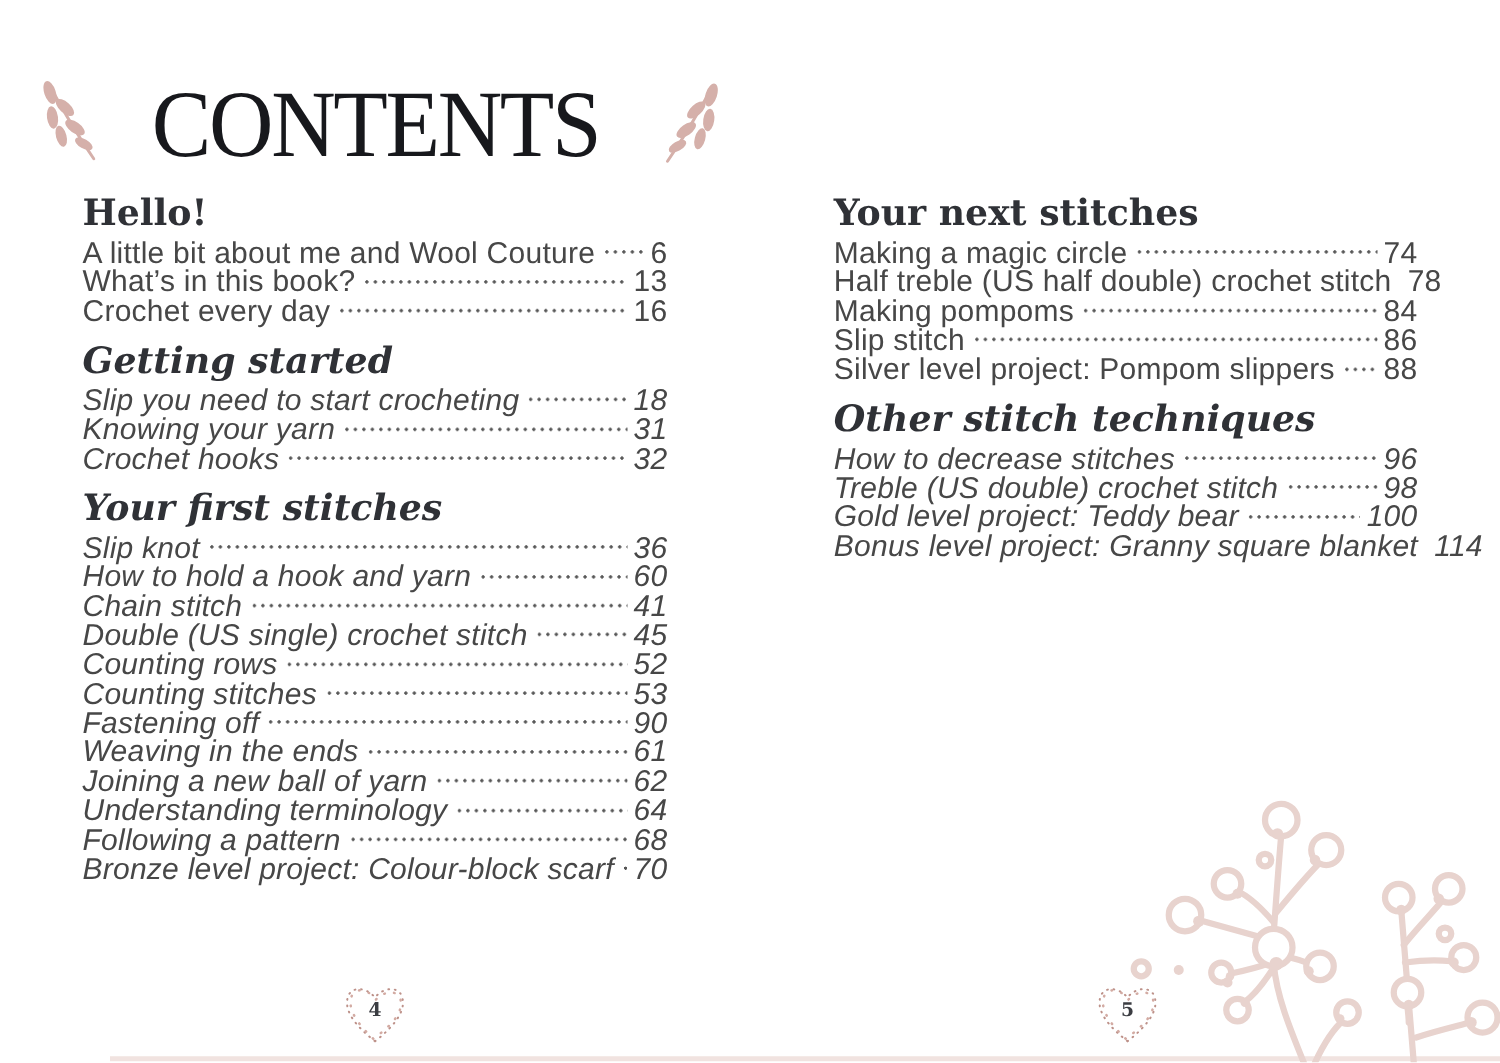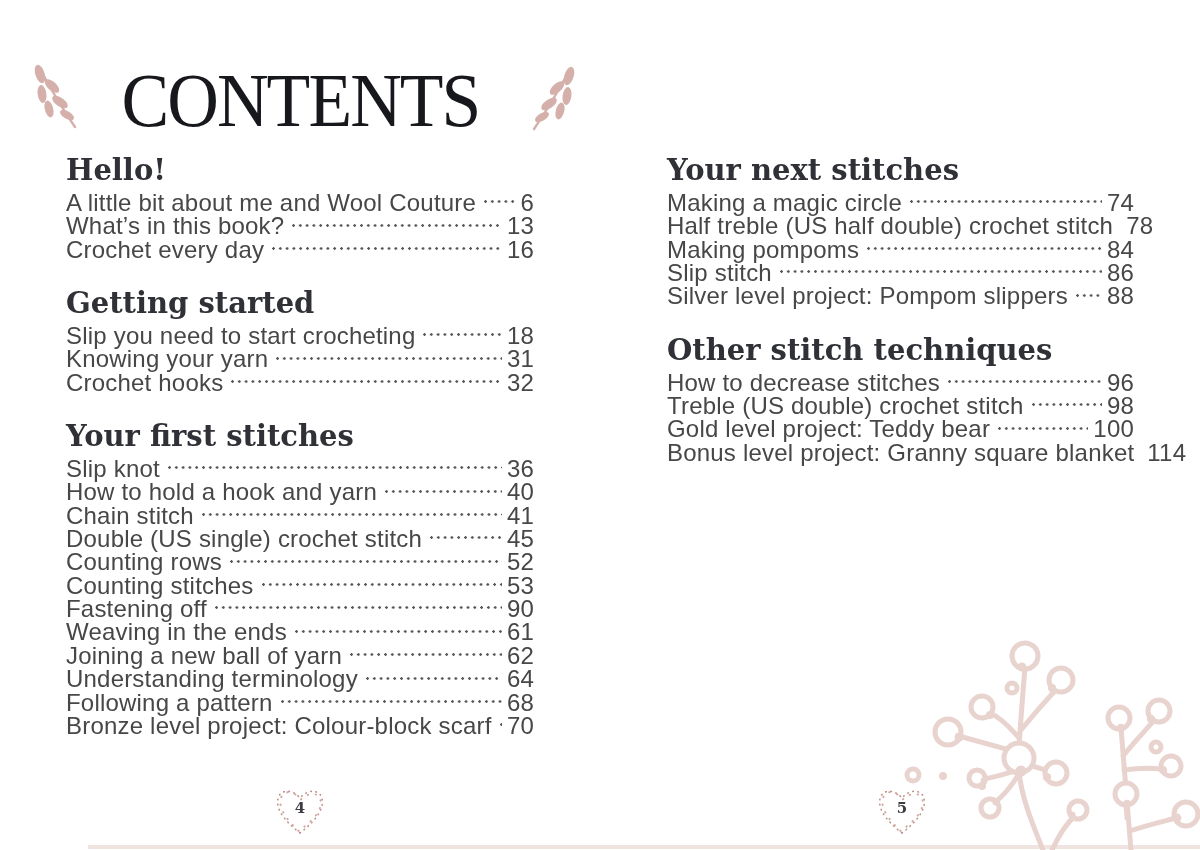--- a/index.html
+++ b/index.html
@@ -29,21 +29,21 @@
   }
   .sprig { position: absolute; width: 46px; height: 68px; }
   .sprig-left  { left: 33px;  top: 62px; }
   .sprig-right { left: 530px; top: 64px; transform: scaleX(-1); }
 
   
   .toc-col { position: absolute; top: 157px; }
   .toc-col-left  { left: 66px;  width: 468px; }
   .toc-col-right { left: 667px; width: 467px; }
 
-  .toc-section + .toc-section { margin-top: 31px; }
+  .toc-section + .toc-section { margin-top: 16px; font-style: italic; }
   .section-heading {
     font-family: "DejaVu Serif", "Liberation Serif", serif;
     font-weight: 700;
     font-size: 29px;
     line-height: 27px;
     color: #2f3136;
     text-align: left;
     margin-bottom: 5px;
   }
   .entry {
@@ -162,21 +162,21 @@
     <div class="toc-section">
       <div class="section-heading">Your first stitches</div>
       <div class="entry">
         <span class="entry-label">Slip knot</span>
         <span class="leader"></span>
         <span class="entry-page">36</span>
       </div>
       <div class="entry">
         <span class="entry-label">How to hold a hook and yarn</span>
         <span class="leader"></span>
-        <span class="entry-page">40</span>
+        <span class="entry-page">60</span>
       </div>
       <div class="entry">
         <span class="entry-label">Chain stitch</span>
         <span class="leader"></span>
         <span class="entry-page">41</span>
       </div>
       <div class="entry">
         <span class="entry-label">Double (US single) crochet stitch</span>
         <span class="leader"></span>
         <span class="entry-page">45</span>

